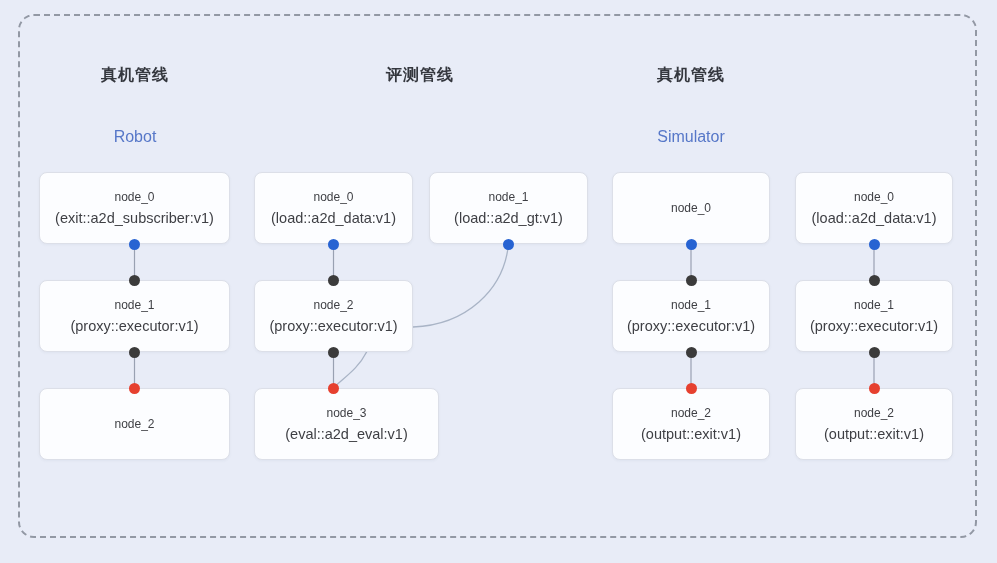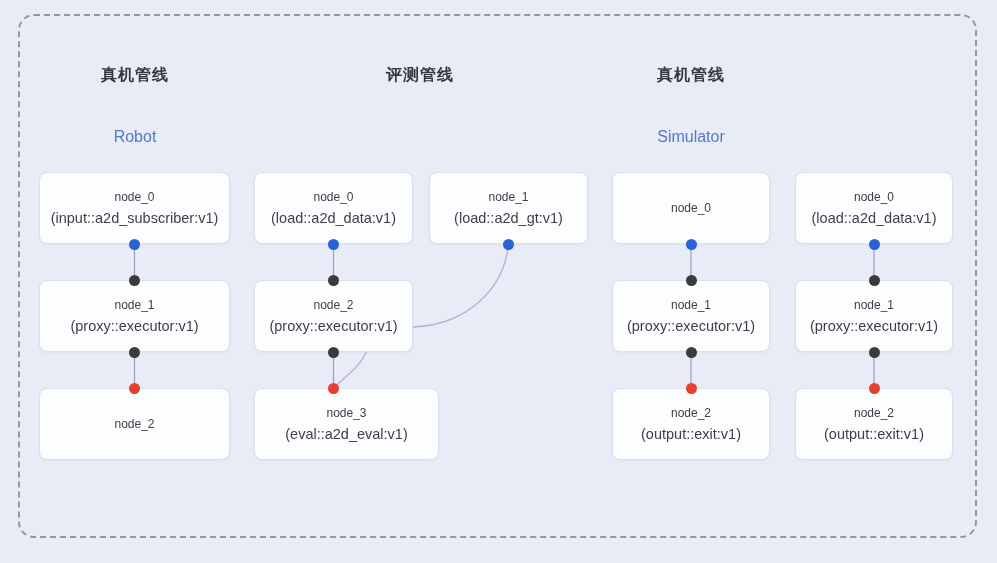--- a/index.html
+++ b/index.html
@@ -117,21 +117,21 @@
 
   <div class="title-zh" style="left:35px;width:200px;">真机管线</div>
   <div class="title-zh" style="left:320px;width:200px;">评测管线</div>
   <div class="title-zh" style="left:591px;width:200px;">真机管线</div>
 
   <div class="title-en" style="left:35px;width:200px;">Robot</div>
   <div class="title-en" style="left:591px;width:200px;">Simulator</div>
 
   <div class="node" style="left:39px;top:172px;width:191px;">
     <div class="nname">node_0</div>
-    <div class="nimpl">(input::a2d_subscriber:v1)</div>
+    <div class="nimpl">(exit::a2d_subscriber:v1)</div>
   </div>
   <div class="node" style="left:39px;top:280px;width:191px;">
     <div class="nname">node_1</div>
     <div class="nimpl">(proxy::executor:v1)</div>
   </div>
   <div class="node" style="left:39px;top:388px;width:191px;">
     <div class="nname">node_2</div>
   </div>
 
   <div class="node" style="left:254px;top:172px;width:159px;">

